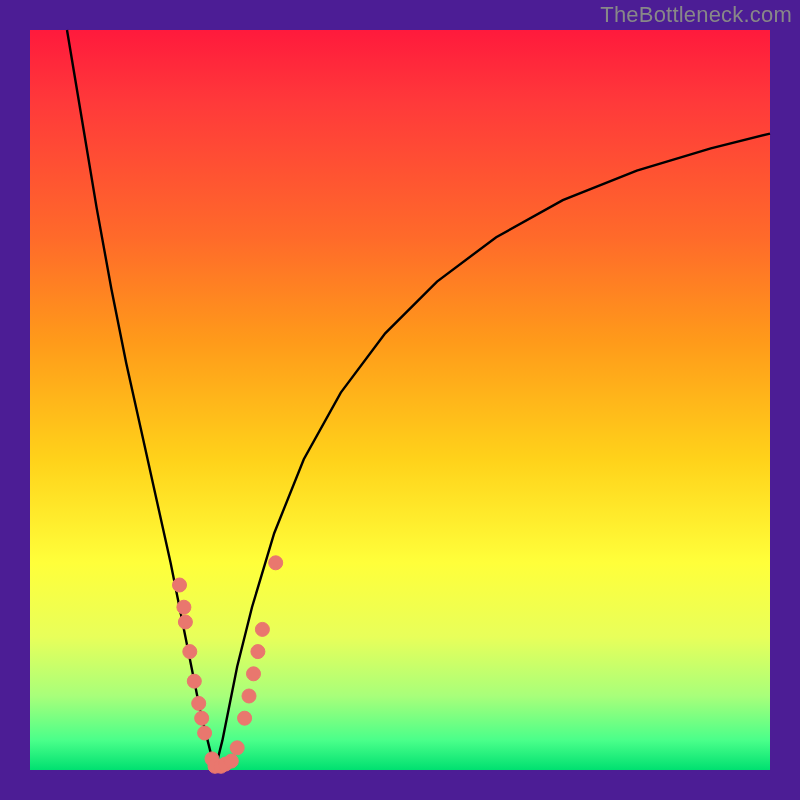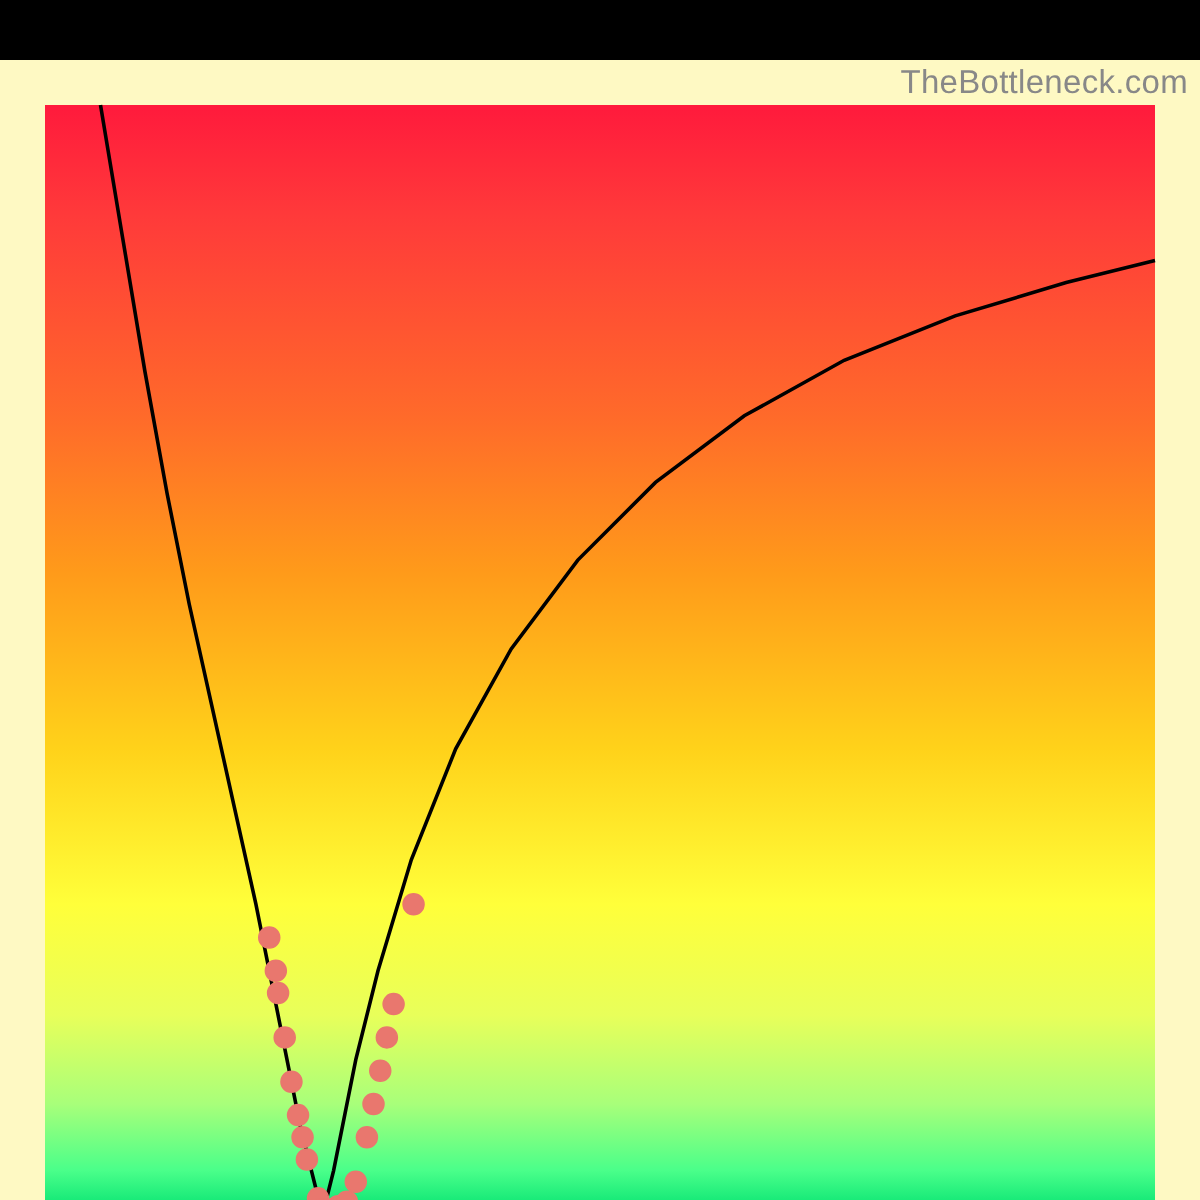--- a/index.html
+++ b/index.html
@@ -7,22 +7,21 @@
     padding: 0;
     width: 800px;
     height: 800px;
     background: #000;
     font-family: Arial, Helvetica, sans-serif;
     overflow: hidden;
   }
   .frame {
     position: absolute;
     inset: 0;
-    background: #fef9c3;
-    margin-top: 40px;
+    background: #4c1d95;
   }
   .plot-area {
     position: absolute;
     left: 30px;
     top: 30px;
     width: 740px;
     height: 740px;
     
     background: linear-gradient(
       to bottom,

